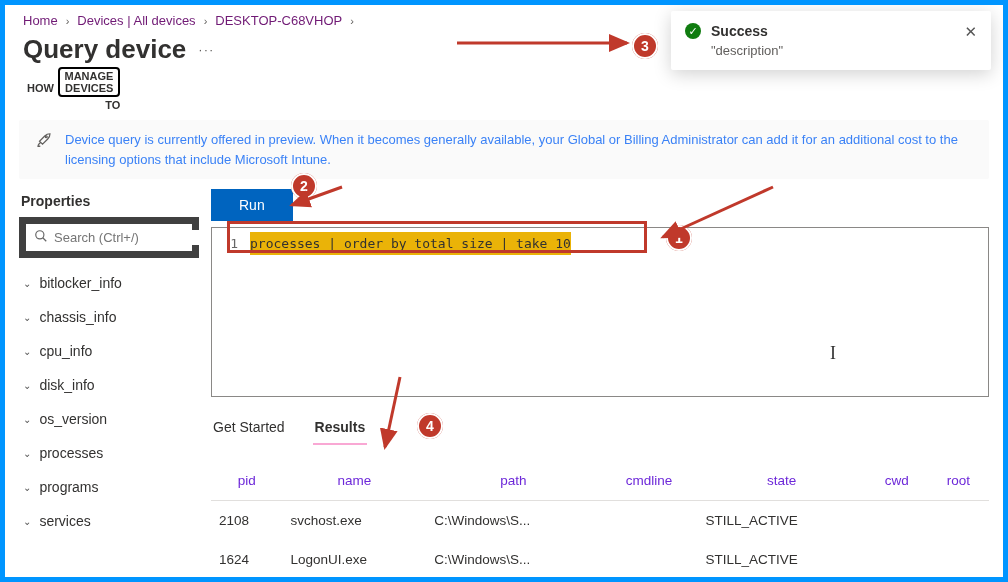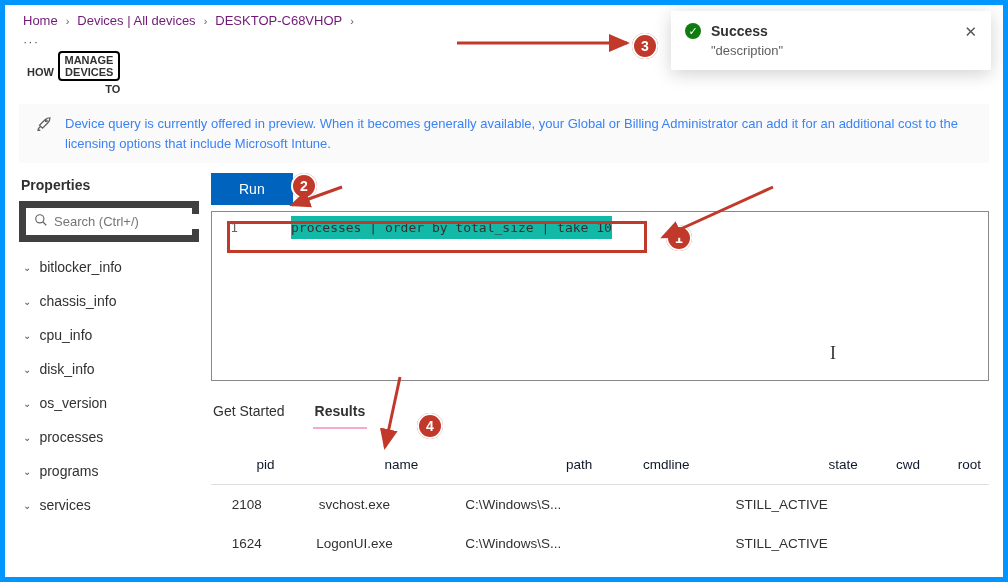--- a/index.html
+++ b/index.html
@@ -94,27 +94,27 @@
     border: 1px solid #8a8886;
     background: #fff;
     height: 170px;
     padding: 8px 0 0 0;
     margin-top: 6px;
     position: relative;
   }
   .code-line { display: flex; align-items: flex-start; }
   .gutter { width: 38px; text-align: right; padding-right: 12px; color: #666; font-family: Consolas, monospace; font-size: 13px; }
   .code { font-family: Consolas, monospace; font-size: 13px; }
-  .hl { background: #14b8a6; padding: 4px 0; margin-left: 41px; }
+  .hl { background: #eab308; padding: 4px 0; }
   .tabs { display: flex; gap: 26px; margin-top: 18px; font-size: 14px; }
   .tab { padding: 4px 2px 8px; cursor: pointer; }
   .tab.active { font-weight: 700; border-bottom: 2px solid #f9a8d4; }
   table { width: 100%; border-collapse: collapse; margin-top: 20px; font-size: 13.5px; }
-  th { text-align: right; font-weight: 400; color: #0f172a; padding: 8px 8px 12px; border-bottom: 1px solid #e1dfdd; }
-  td { padding: 12px 8px; text-align: center; }
+  th { text-align: center; font-weight: 400; color: #6d28d9; padding: 8px 8px 12px; border-bottom: 1px solid #e1dfdd; }
+  td { padding: 12px 8px; }
   .toast {
     position: absolute;
     top: 6px;
     right: 12px;
     width: 320px;
     background: #fff;
     box-shadow: 0 4px 18px rgba(0,0,0,0.18);
     border-radius: 2px;
     padding: 12px 14px;
     z-index: 50;
@@ -146,20 +146,21 @@
 <div class="breadcrumb">
   <span class="crumb">Home</span>
   <span class="sep">›</span>
   <span class="crumb">Devices | All devices</span>
   <span class="sep">›</span>
   <span class="crumb">DESKTOP-C68VHOP</span>
   <span class="sep">›</span>
 </div>
 
 <div class="title-row">
+  <h1 class="page-title">Query device</h1>
   <span class="dots">···</span>
 </div>
 
 <div class="logo">
   <span class="logo-side">HOW</span>
   <span class="logo-box"><span>MANAGE</span><br><span>DEVICES</span></span><br>
   <span class="logo-side" style="margin-left:6px">TO</span>
 </div>
 
 <div class="info-banner">

